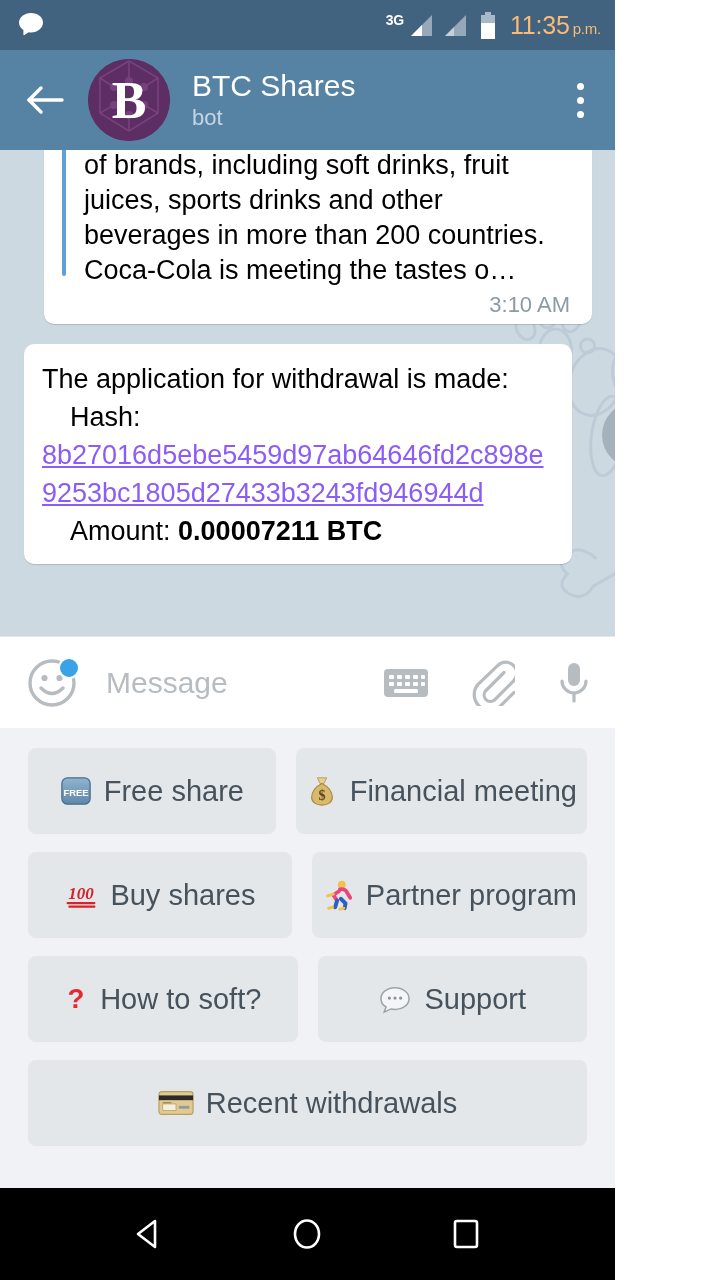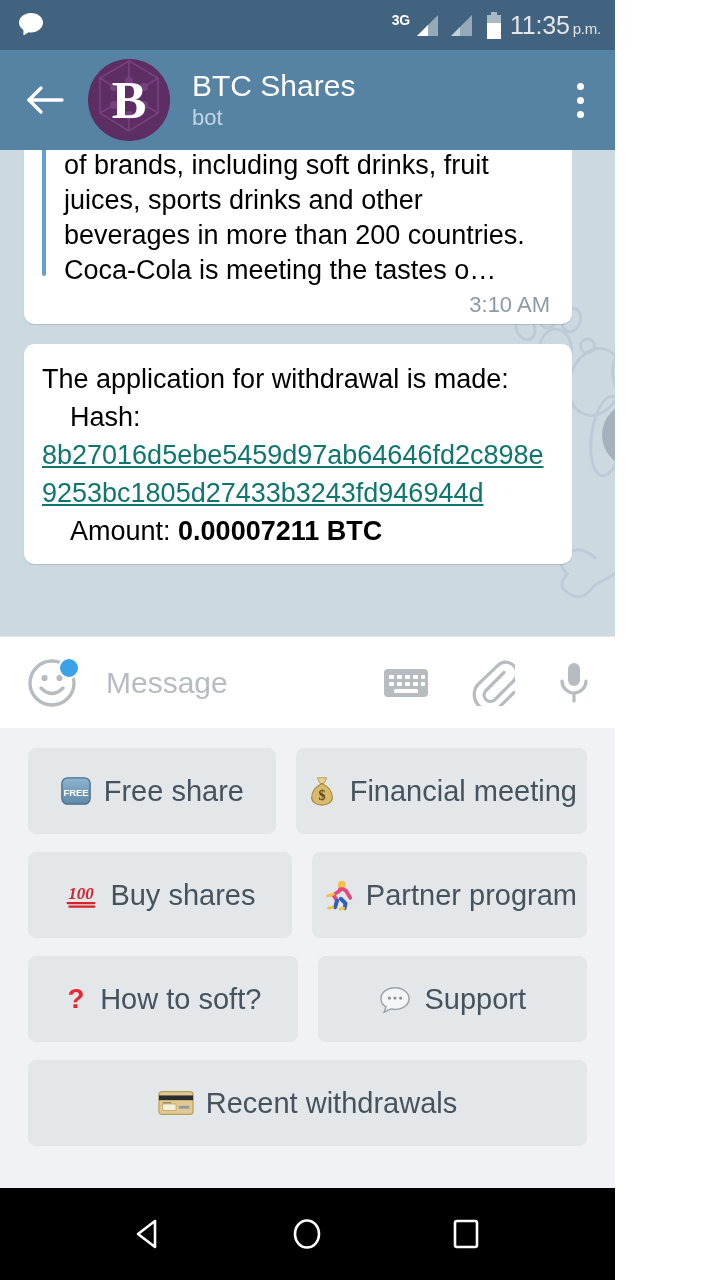--- a/index.html
+++ b/index.html
@@ -28,22 +28,22 @@
   .sb-right { display: flex; align-items: center; gap: 8px; }
   .chat-notify-icon { width: 30px; height: 30px; display: block; }
   .sig-3g {
     color: #ffffff; font-size: 14px; font-weight: bold;
     line-height: 1; margin-right: -4px; margin-bottom: 11px;
     letter-spacing: -0.3px;
   }
   .sig-tri { width: 26px; height: 26px; display: block; }
   .batt-ico { width: 16px; height: 27px; display:block; margin-left: 4px;}
   .sb-time {
-    color: #e5e5e5; font-size: 25px; font-weight: 500;
-    letter-spacing: -0.2px;
+    color: #fdba74; font-size: 25px; font-weight: 500;
+    margin-left: 6px; letter-spacing: -0.2px;
   }
   .sb-ampm { font-size: 15px; font-weight: 500; margin-left: 3px; }
 
   
   .appbar {
     height: 100px; flex: 0 0 100px;
     background: #5682a3;
     display: flex; align-items: center;
     padding: 0 18px 0 24px;
     box-sizing: border-box;
@@ -102,20 +102,21 @@
     border-radius: 10px;
     box-shadow: 0 1px 1px rgba(0,0,0,0.14);
     position: relative;
     width: 548px;
     box-sizing: border-box;
   }
   .bubble-1 {
     margin-top: -12px;
     padding: 10px 18px 6px 18px;
     border-radius: 0 0 10px 10px;
+    margin-left: 20px;
   }
   .quote-bar {
     position: absolute;
     left: 18px; top: 0; bottom: 48px;
     width: 4px; background: #62a0d4;
     border-radius: 2px;
   }
   .bubble-1 .msg-body { padding-left: 22px; }
   .msg-text {
     font-size: 27px; line-height: 35px;
@@ -126,21 +127,21 @@
     text-align: right; margin-top: 4px;
     padding-right: 4px;
   }
   .bubble-2 {
     margin-top: 20px;
     padding: 16px 18px 14px 18px;
   }
   .wd-line { font-size: 27px; line-height: 38px; color: #000; }
   .wd-indent { padding-left: 28px; }
   .hash-link {
-    color: #0f766e; 
+    color: #8b5cf6; 
     font-size: 27px; line-height: 38px;
     word-break: break-all; display: block;
   }
   .amount-val { font-weight: bold; }
 
   
   .fwd-btn {
     position: absolute;
     left: 602px; top: 252px;
     width: 66px; height: 66px; border-radius: 50%;

